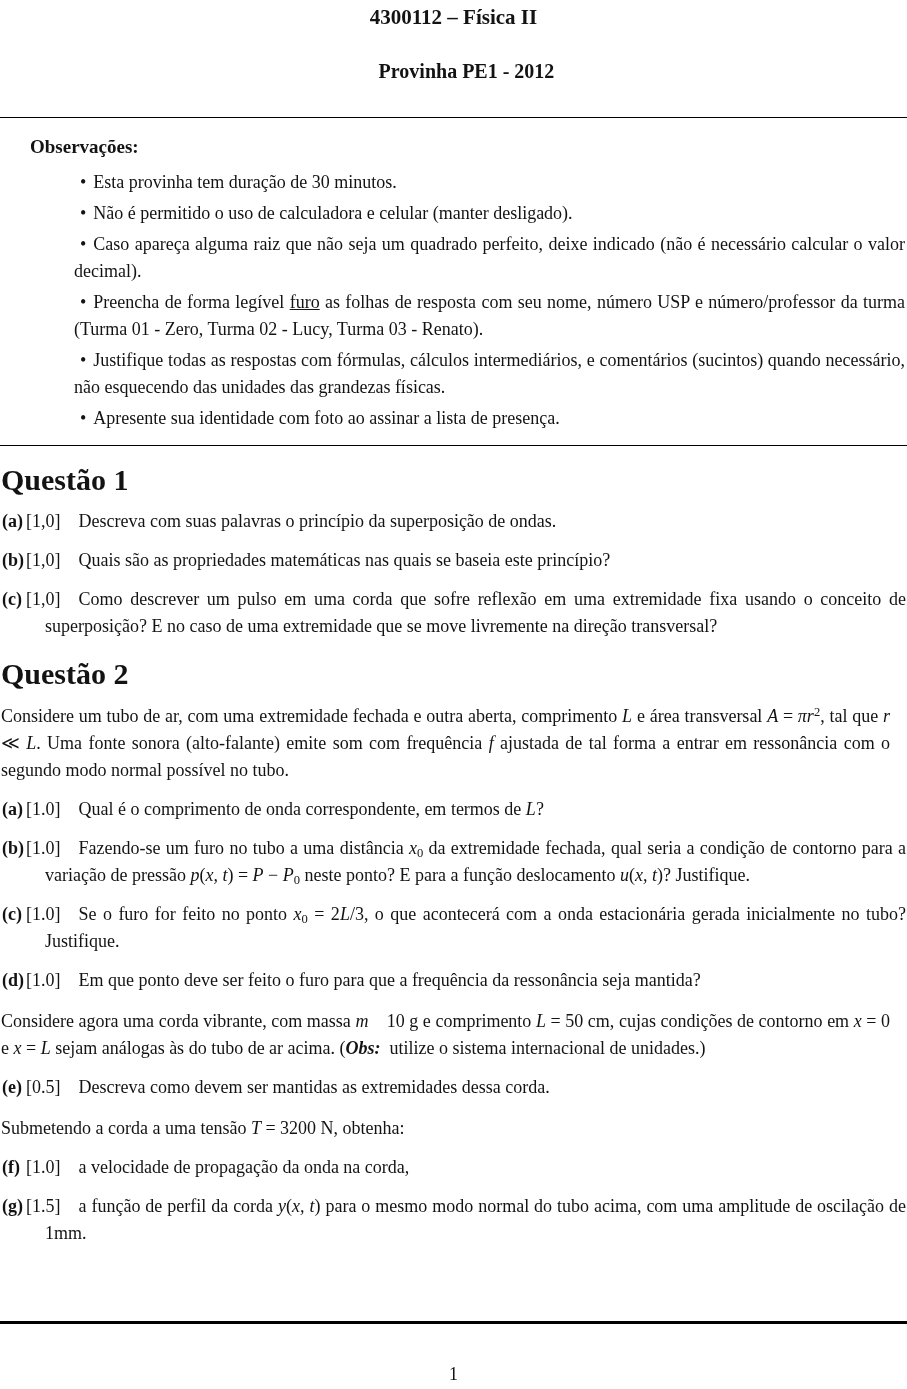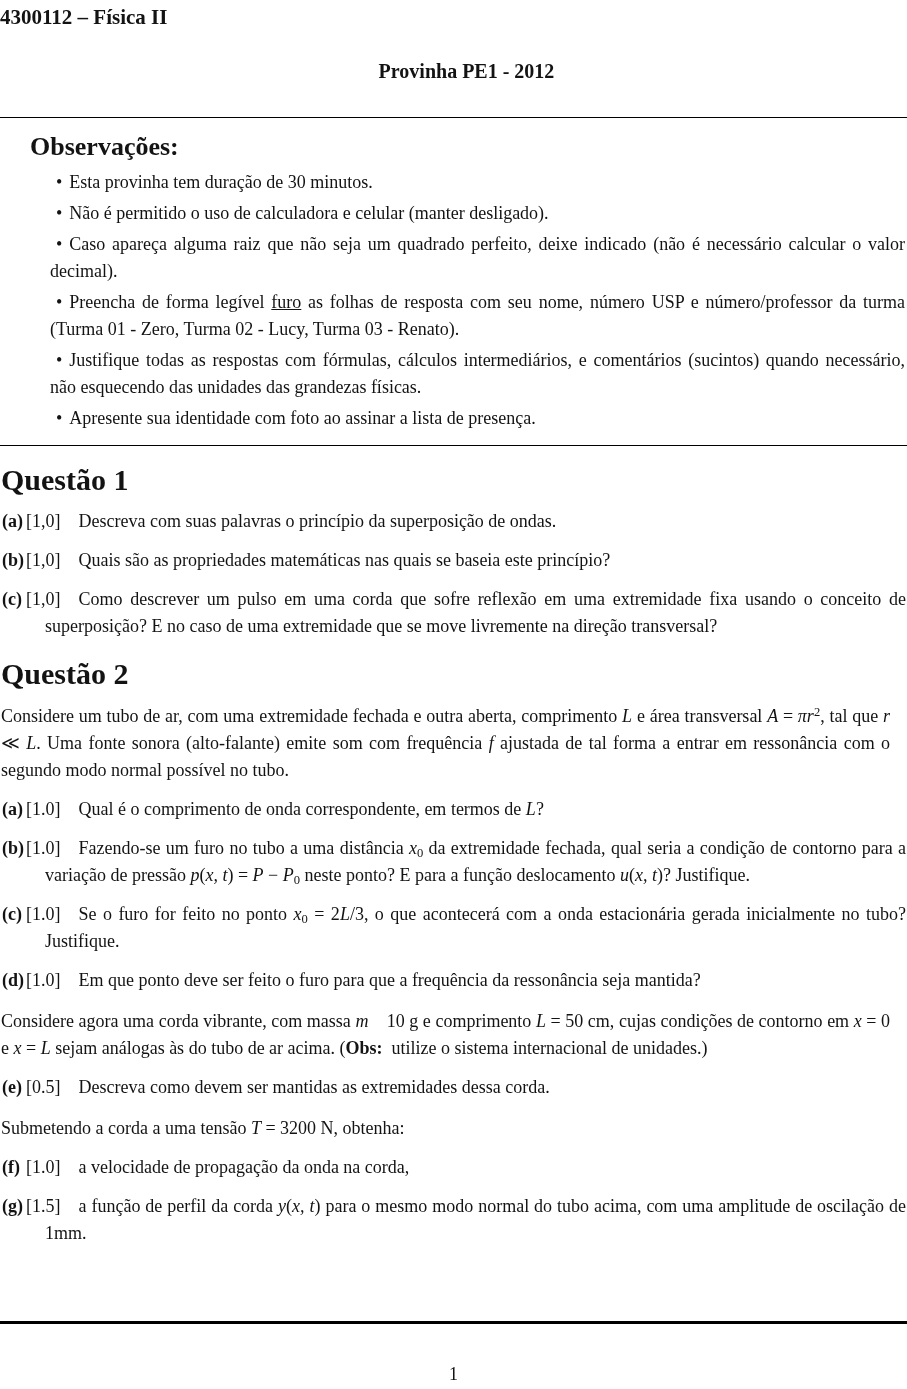--- a/index.html
+++ b/index.html
@@ -2,36 +2,36 @@
 <html><head>
 <meta charset="utf-8">
 <style>
   html,body { margin:0; padding:0; background:#ffffff; }
   .page {
     position:relative; width:907px; height:1389px; margin:0 auto;
     background:#ffffff; color:#131313; overflow:hidden;
     font-family:"Liberation Serif","DejaVu Serif",serif;
     font-size:18px; line-height:27px;
   }
-  .doc-title   { text-align:left; font-weight:bold; font-size:21px; line-height:26px; padding-top:4px; }
+  .doc-title   { text-align:center; font-weight:bold; font-size:21px; line-height:26px; padding-top:4px; }
   .doc-subtitle{ text-align:center; font-weight:bold; font-size:20px; line-height:25px; margin-top:29px;margin-left:26px; }
   .rule { border:none; border-top:1.6px solid #000; margin:0; }
   .rule-top { margin-top:33px; }
   .rule-mid { margin-top:13px; }
-  .obs-heading { font-weight:bold; font-size:26px; margin:15px 0 0 30px; }
+  .obs-heading { font-weight:bold; font-size:19px; margin:15px 0 0 30px; }
   .obs-list { margin-top:9px; }
-  .obs-item { padding-left:50px; padding-right:2px; text-indent:6px; text-align:justify; margin-bottom:4px; }
+  .obs-item { padding-left:74px; padding-right:2px; text-indent:6px; text-align:justify; margin-bottom:4px; }
   .bullet { margin-right:7px; }
   .q-heading { font-weight:bold; font-size:30px; line-height:30px; margin:19px 0 13px 1px; }
   .q-item { position:relative; padding-left:45px; padding-right:1px; text-indent:-19px; text-align:justify; margin-bottom:12px; }
   .q-label { position:absolute; left:2px; top:0; font-weight:bold; text-indent:0; }
   .q-points { margin-right:18px; }
   .para { text-align:justify; margin:14px 0 12px 1px; padding-right:17px; }
   .mi { font-style:italic; }
-  .bd { font-weight:bold; }
+  .bd { font-weight:bold;font-style:italic; }
   .ul { text-decoration:underline; }
   .sb { font-size:0.7em; vertical-align:-0.25em; line-height:0; }
   .sp { font-size:0.7em; vertical-align:0.5em; line-height:0; }
   .footer-rule { position:absolute; left:0; right:0; top:1321px; height:2.6px; background:#000; }
   .page-number { position:absolute; left:0; right:0; top:1361px; text-align:center; }
 </style>
 </head>
 <body>
 
 <div class="page">

